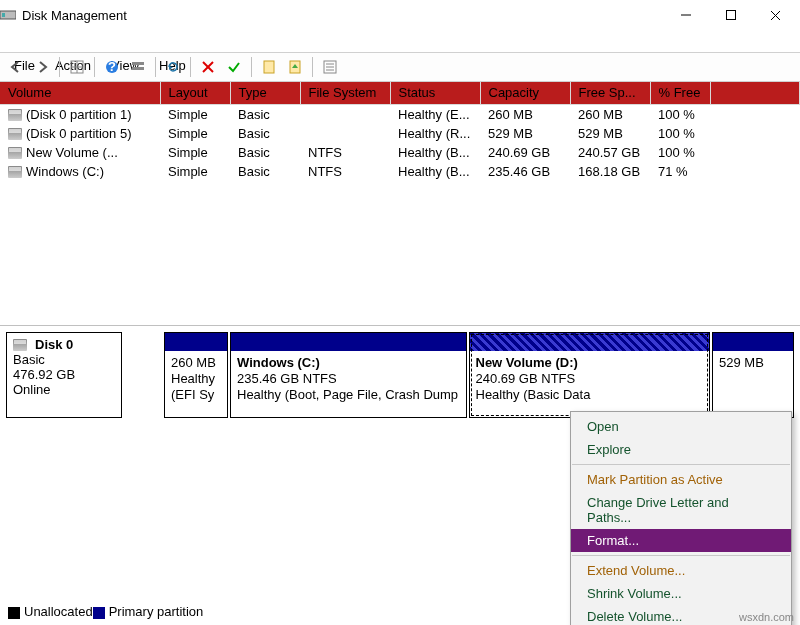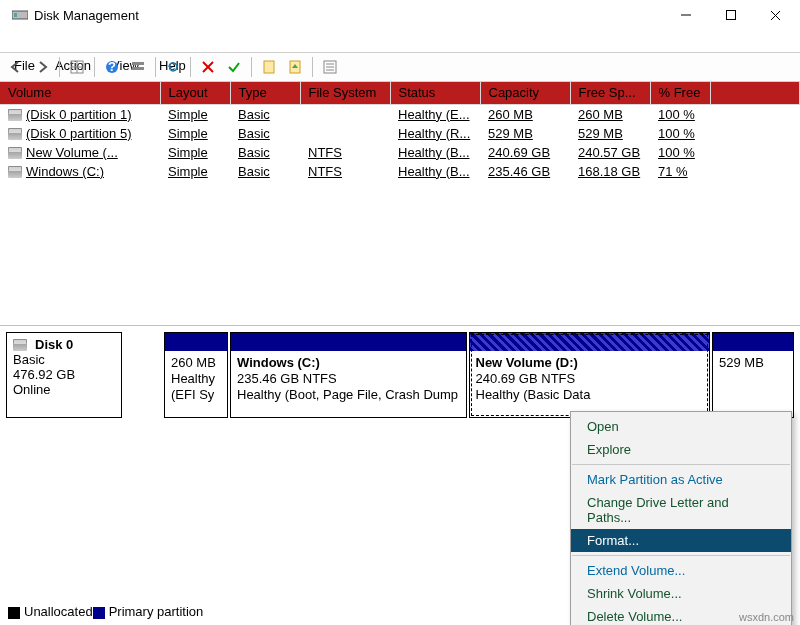--- a/index.html
+++ b/index.html
@@ -1,49 +1,49 @@
 <!DOCTYPE html>
 <html><head>
 <meta charset="utf-8">
 <style>
 * { box-sizing: border-box; font-family: "Segoe UI", Tahoma, sans-serif; font-size: 13px; }
 body { margin: 0; background: #fff; width: 800px; height: 625px; overflow: hidden; position: relative; }
-.titlebar { height: 30px; display: flex; align-items: center; padding: 0 2px 0 12px; background: #fff; }
+.titlebar { height: 30px; display: flex; align-items: center; padding: 0 2px 0 0; background: #fff; }
 .titlebar .ico { width: 16px; height: 14px; margin-right: 6px; display: inline-flex; align-items: center; justify-content: center; }
 .titlebar .title { flex: 1; }
 .winbtn { width: 45px; height: 28px; display: flex; align-items: center; justify-content: center; }
 .winbtn svg { display: block; }
 .menubar { height: 22px; display: flex; align-items: center; padding: 0 4px; }
 .menubar span { padding: 2px 10px; margin-top: 48px; }
 .toolbar { height: 30px; border-top: 1px solid #d0d0d0; border-bottom: 1px solid #d0d0d0; display: flex; align-items: center; padding: 0 4px; gap: 2px; background: #fdfdfd; }
 .tbtn { width: 24px; height: 24px; display: flex; align-items: center; justify-content: center; border: 1px solid transparent; }
 .tsep { width: 1px; height: 20px; background: #c0c0c0; margin: 0 3px; }
 .table-area { height: 244px; border-bottom: 1px solid #c0c0c0; overflow: hidden; }
 table { width: 100%; border-collapse: collapse; }
 th { text-align: left; font-weight: 400; padding: 3px 8px; border-right: 1px solid #d8d8d8; border-bottom: 1px solid #d8d8d8; background: #b91c1c; height: 22px; }
-td { padding: 2px 8px; height: 18px; text-decoration: underline; }
+td { padding: 2px 8px; height: 18px; }
 .dico { width: 14px; height: 12px; display: inline-block; vertical-align: middle; margin-right: 4px; background: linear-gradient(#888, #ccc); border-radius: 1px; position: relative; }
 .dico::after { content: ""; position: absolute; left: 1px; right: 1px; top: 1px; height: 4px; background: #fff; opacity: .6; }
 .graph-area { position: absolute; left: 0; right: 0; top: 326px; bottom: 0; background: #fff; }
 .diskrow { display: flex; height: 86px; margin: 6px 6px 0 6px; gap: 40px; }
 .diskinfo { width: 116px; border: 1px solid #000; padding: 4px 6px; background: #fff; }
 .diskinfo .dname { font-weight: 700; }
 .partstrip { flex: 1; display: flex; gap: 2px; margin-left: 2px; }
 .part { border: 1px solid #000; display: flex; flex-direction: column; background: #fff; }
 .part .pcap { height: 18px; background: #00008b; }
 .part.sel .pcap { background: repeating-linear-gradient(45deg, #00008b, #00008b 3px, #3a3ad1 3px, #3a3ad1 6px); }
 .part.sel { border: 1px solid #000; outline: 1px dashed #000; outline-offset: -3px; }
 .part .pbody { flex: 1; padding: 4px 6px; font-size: 12.5px; line-height: 16px; }
 .pname { font-weight: 700; }
 .legend { position: absolute; left: 8px; bottom: 6px; display: flex; align-items: center; gap: 0; font-size: 13px; }
 .swatch { width: 12px; height: 12px; display: inline-block; margin-right: 4px; vertical-align: middle; }
 .ctxmenu { position: absolute; left: 570px; top: 411px; width: 222px; background: #f2f2f2; border: 1px solid #a0a0a0; box-shadow: 3px 3px 6px rgba(0,0,0,.25); padding: 3px 0; }
 .ctxmenu .mi { padding: 4px 16px; color: #14532d; }
-.ctxmenu .mi.disabled { color: #0369a1; }
-.ctxmenu .mi.hl { background: #0c4a6e; color: #fff; }
+.ctxmenu .mi.disabled { color: #a16207; }
+.ctxmenu .mi.hl { background: #701a75; color: #fff; }
 .ctxmenu .msep { height: 1px; background: #c8c8c8; margin: 3px 1px; }
 .watermark { position: absolute; right: 6px; bottom: 2px; font-size: 11px; color: #888; }
 </style>
 </head>
 <body>
 
 <div class="titlebar">
   <span class="ico">
     <svg width="16" height="14">
         <rect x="0" y="3" width="16" height="8" fill="#bcbcbc" stroke="#555"></rect>

